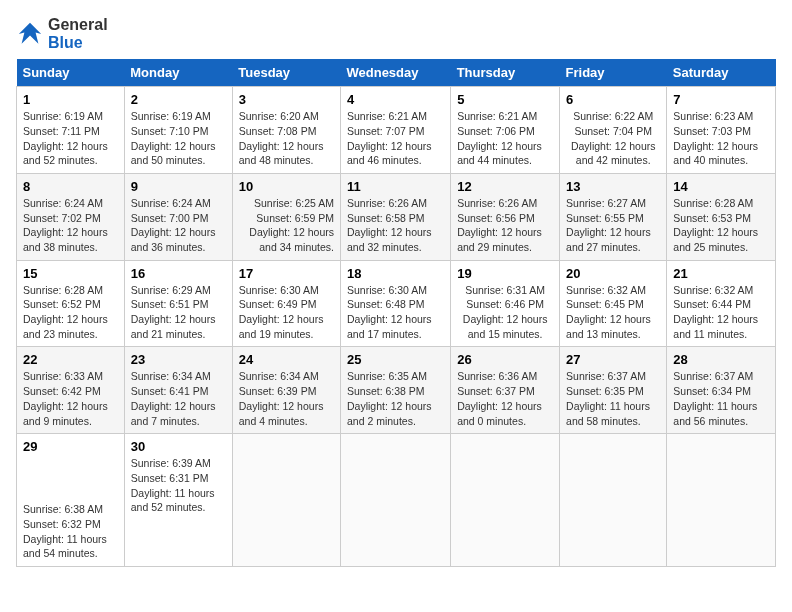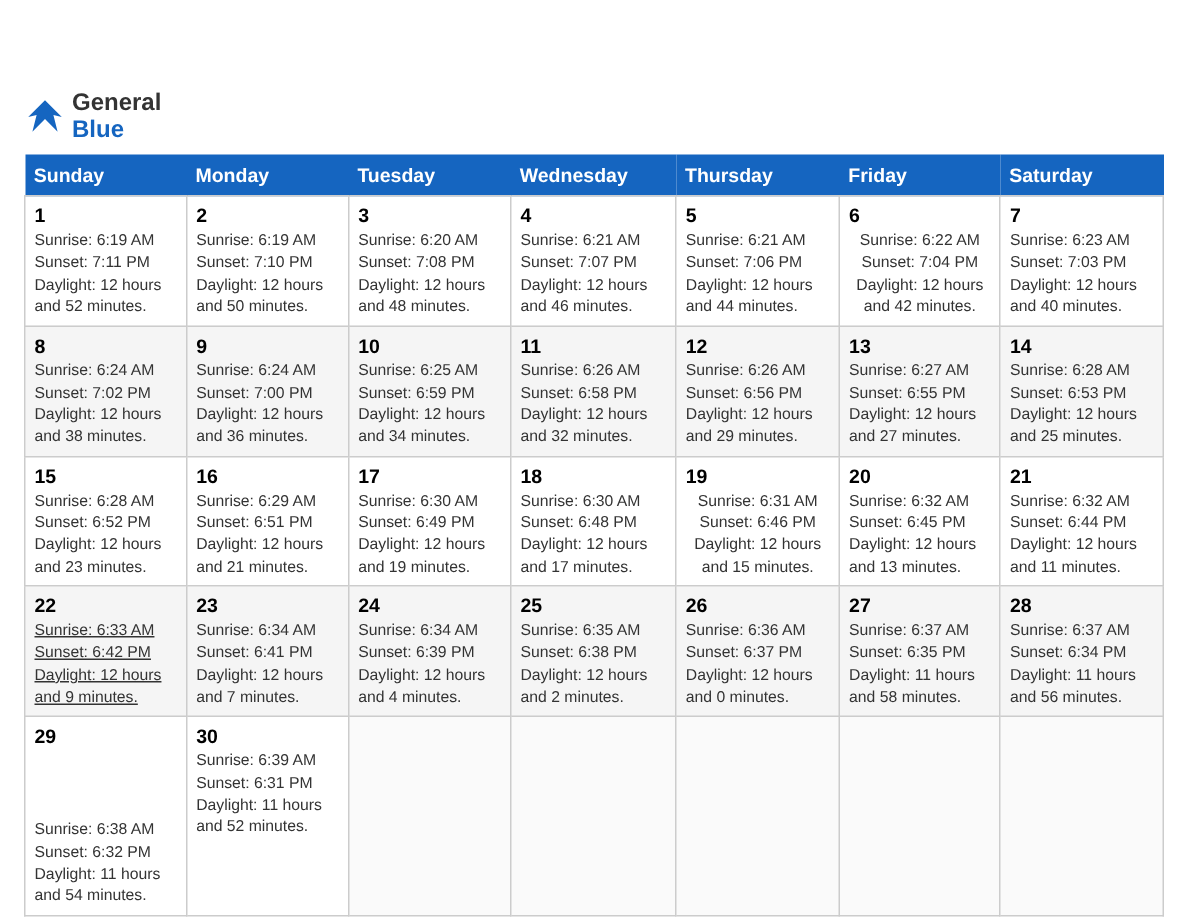--- a/index.html
+++ b/index.html
@@ -8,21 +8,20 @@
       background: #fff;
       width: 792px;
       min-height: 612px;
       padding: 16px;
     }
     .header {
       display: flex;
       justify-content: space-between;
       align-items: flex-start;
       margin-bottom: 8px;
-      margin-top: 44px;
     }
     .logo {
       display: flex;
       align-items: center;
       gap: 4px;
     }
     .logo-text {
       font-size: 16px;
       font-weight: bold;
       color: #333;
@@ -183,21 +182,21 @@
         </td>
         <td>
           <span class="day-num">9</span>
           <div class="day-info" style="white-space: pre-line;">Sunrise: 6:24 AM
 Sunset: 7:00 PM
 Daylight: 12 hours
 and 36 minutes.</div>
         </td>
         <td>
           <span class="day-num">10</span>
-          <div class="day-info" style="white-space: pre-line;">Sunrise: 6:25 AM
+          <div class="day-info" style="white-space: pre-line; text-align: right;">Sunrise: 6:25 AM
 Sunset: 6:59 PM
 Daylight: 12 hours
 and 34 minutes.</div>
         </td>
         <td>
           <span class="day-num">11</span>
           <div class="day-info" style="white-space: pre-line;">Sunrise: 6:26 AM
 Sunset: 6:58 PM
 Daylight: 12 hours
 and 32 minutes.</div>
@@ -271,21 +270,21 @@
           <span class="day-num">21</span>
           <div class="day-info" style="white-space: pre-line;">Sunrise: 6:32 AM
 Sunset: 6:44 PM
 Daylight: 12 hours
 and 11 minutes.</div>
         </td>
       </tr>
       <tr>
         <td>
           <span class="day-num">22</span>
-          <div class="day-info" style="white-space: pre-line; text-decoration: underline;">Sunrise: 6:33 AM
+          <div class="day-info" style="white-space: pre-line;">Sunrise: 6:33 AM
 Sunset: 6:42 PM
 Daylight: 12 hours
 and 9 minutes.</div>
         </td>
         <td>
           <span class="day-num">23</span>
           <div class="day-info" style="white-space: pre-line;">Sunrise: 6:34 AM
 Sunset: 6:41 PM
 Daylight: 12 hours
 and 7 minutes.</div>

